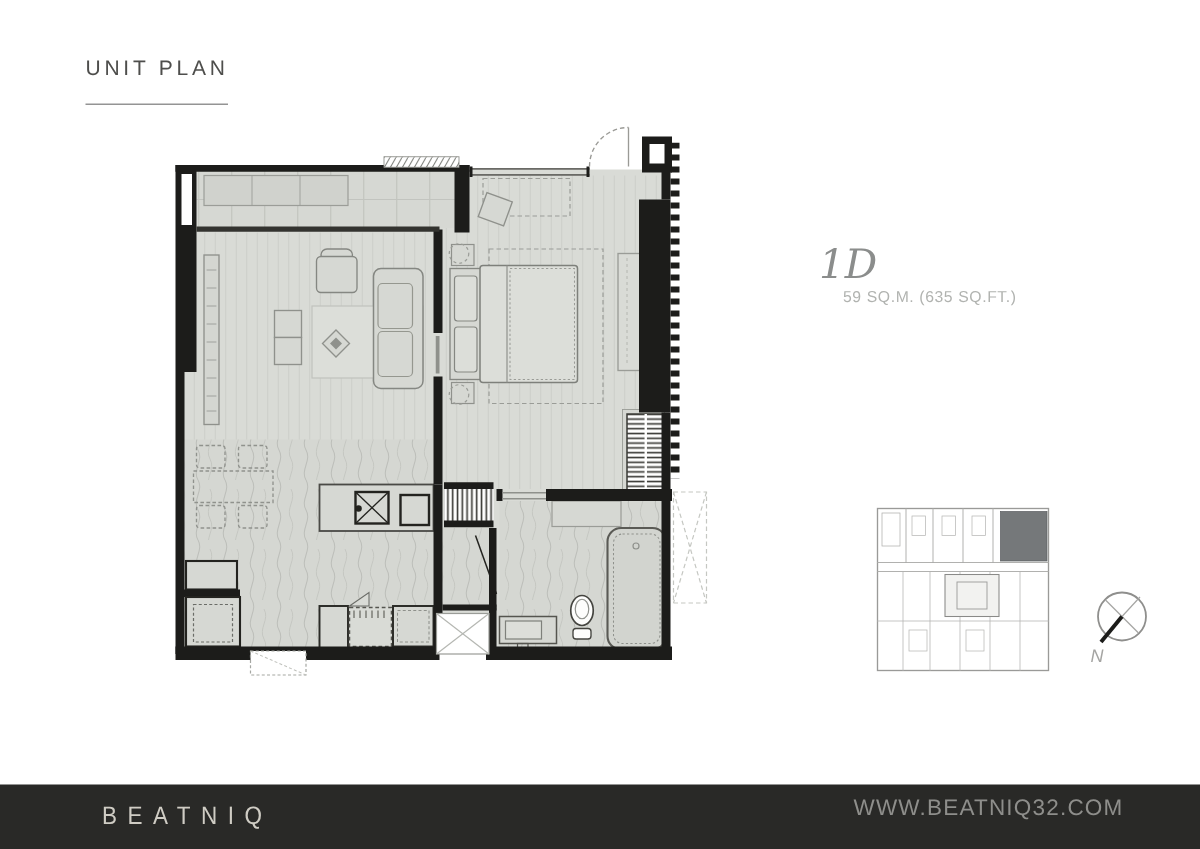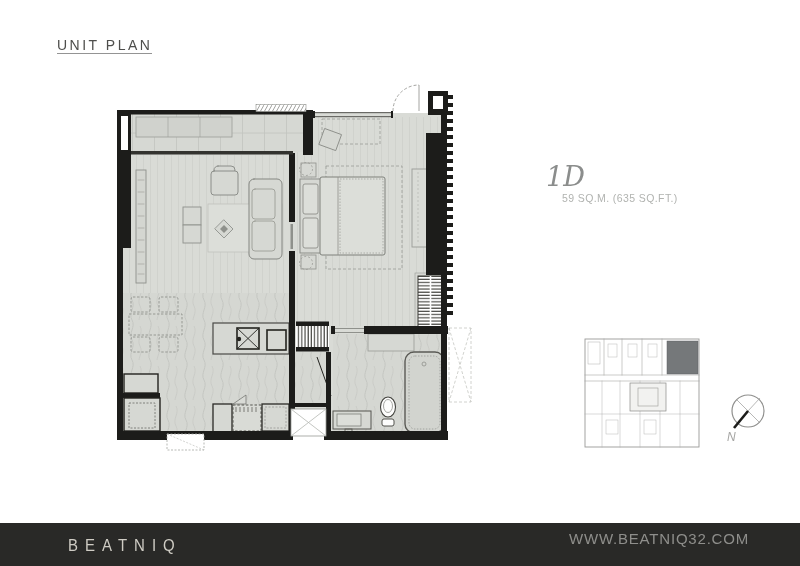--- a/index.html
+++ b/index.html
@@ -1,20 +1,20 @@
 <!DOCTYPE html>
 <html><head>
 <meta charset="utf-8">
 <style>
   html,body{margin:0;padding:0;}
   body{width:800px;height:566px;position:relative;background:#ffffff;overflow:hidden;
        font-family:"Liberation Sans", sans-serif;}
   .abs{position:absolute;}
   .page-title{left:57px;top:37px;font-size:14px;letter-spacing:2.5px;color:#4e4e4c;
-       border-bottom:1px solid #949494;padding-bottom:0;display:inline-block;}
+       border-bottom:1px solid #949494;padding-bottom:16px;display:inline-block;}
   .unit-name{left:546px;top:161px;font-family:"DejaVu Serif", serif;font-style:italic;
        font-size:27px;color:#8b8d8c;text-align:right;}
   .unit-area{left:547px;top:192px;font-size:10.5px;color:#b1b3b0;letter-spacing:0.4px;margin-left:15px;}
   .compass-n{left:727px;top:430px;font-style:italic;font-size:12px;color:#a5a5a3;}
   .footer{left:0;top:523px;width:800px;height:43px;background:#292927;}
   .brand{position:absolute;left:68px;top:12px;font-size:15px;letter-spacing:7px;
        color:#cfccc4;font-weight:500;transform:scaleY(1.12);transform-origin:left top;}
   .footer-right{position:absolute;right:51px;top:7px;text-align:right;}
   .website{font-size:15px;color:#8e8e8b;letter-spacing:0.8px;}
   .disclaimer{font-size:7.5px;color:#63635f;margin-top:3px;letter-spacing:0.2px;}

